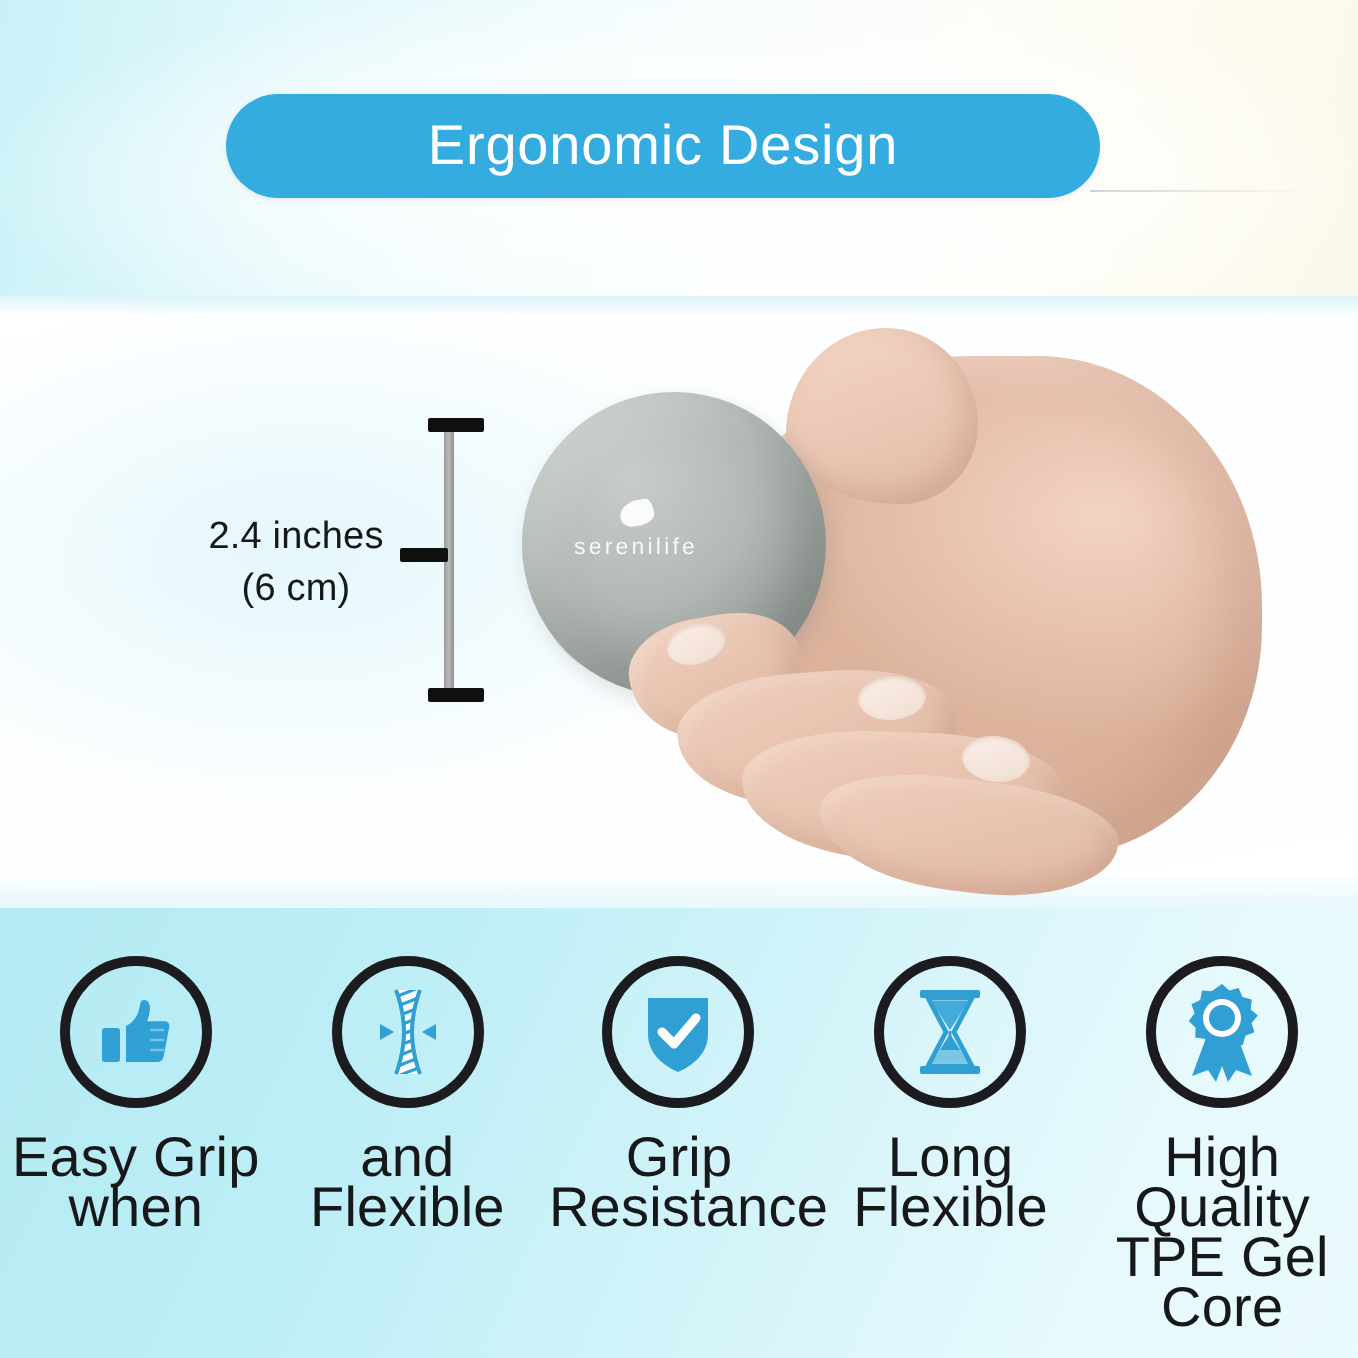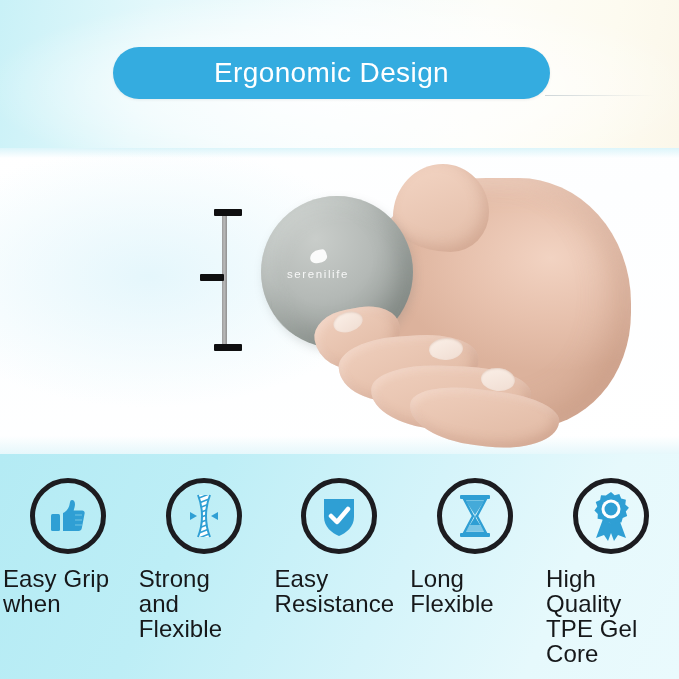--- a/index.html
+++ b/index.html
@@ -249,22 +249,23 @@
     border-radius: 50%;
     border: 5px solid #1c1c20;
     box-sizing: border-box;
     display: flex;
     align-items: center;
     justify-content: center;
     background: transparent;
   }
   .feature-label {
     margin-top: 12px;
+    text-align: center;
     color: #16181a;
-    font-size: 24px;
+    font-size: 28px;
     line-height: 25px;
     letter-spacing: 0.1px;
     width: 130px;
   }
   .feature-label span { display: block; }
 </style>
 </head>
 <body>
 
 <div class="page">
@@ -273,20 +274,24 @@
   <div class="hairline"></div>
 
   <div class="title-pill">
     <div class="title-pill-text">Ergonomic Design</div>
   </div>
 
   <div class="band-mid"></div>
   <div class="band-mid-topedge"></div>
   <div class="band-mid-botedge"></div>
 
+  <div class="measure-label">
+    <span>2.4 inches</span>
+    <span>(6 cm)</span>
+  </div>
   <div class="dim-bar"></div>
   <div class="dim-cap top"></div>
   <div class="dim-cap bottom"></div>
   <div class="dim-tick-mid"></div>
 
   <div class="photo">
     <div class="palm"></div>
     <div class="thumb"></div>
 
     <div class="ball">
@@ -349,35 +354,34 @@
               <line x1="10" y1="59" x2="40" y2="47"></line>
             </g>
           </g>
           <path d="M19 2 C19 2 23 12 23 23 C23 34 19 44 19 44" fill="none" stroke="#2f9fd4" stroke-width="2"></path>
           <path d="M31 2 C31 2 27 12 27 23 C27 34 31 44 31 44" fill="none" stroke="#2f9fd4" stroke-width="2"></path>
           <path d="M2 23 h9 v-4 l7 4 -7 4 v-4 z" fill="#2f9fd4"></path>
           <path d="M48 23 h-9 v-4 l-7 4 7 4 v-4 z" fill="#2f9fd4"></path>
         </svg>
       </div>
       <div class="feature-label">
-        <span>Strong</span>
         <span>and</span>
         <span>Flexible</span>
       </div>
     </div>
 
     <div class="feature">
       <div class="feature-circle">
         <svg width="42" height="46" viewBox="0 0 42 46">
           <path d="M6 6 H36 V24 C36 34 28 40 21 43 C14 40 6 34 6 24 Z" fill="#2f9fd4"></path>
           <path d="M13 23 l6 6 11 -13" fill="none" stroke="#ffffff" stroke-width="4.5" stroke-linecap="round" stroke-linejoin="round"></path>
         </svg>
       </div>
       <div class="feature-label">
-        <span>Easy</span>
+        <span>Grip</span>
         <span>Resistance</span>
       </div>
     </div>
 
     <div class="feature">
       <div class="feature-circle">
         <svg width="42" height="48" viewBox="0 0 42 48">
           <rect x="6" y="3" width="30" height="4" rx="1" fill="#2f9fd4"></rect>
           <rect x="6" y="41" width="30" height="4" rx="1" fill="#2f9fd4"></rect>
           <path d="M10 7 H32 L23 24 L32 41 H10 L19 24 Z" fill="none" stroke="#2f9fd4" stroke-width="2.4"></path>

